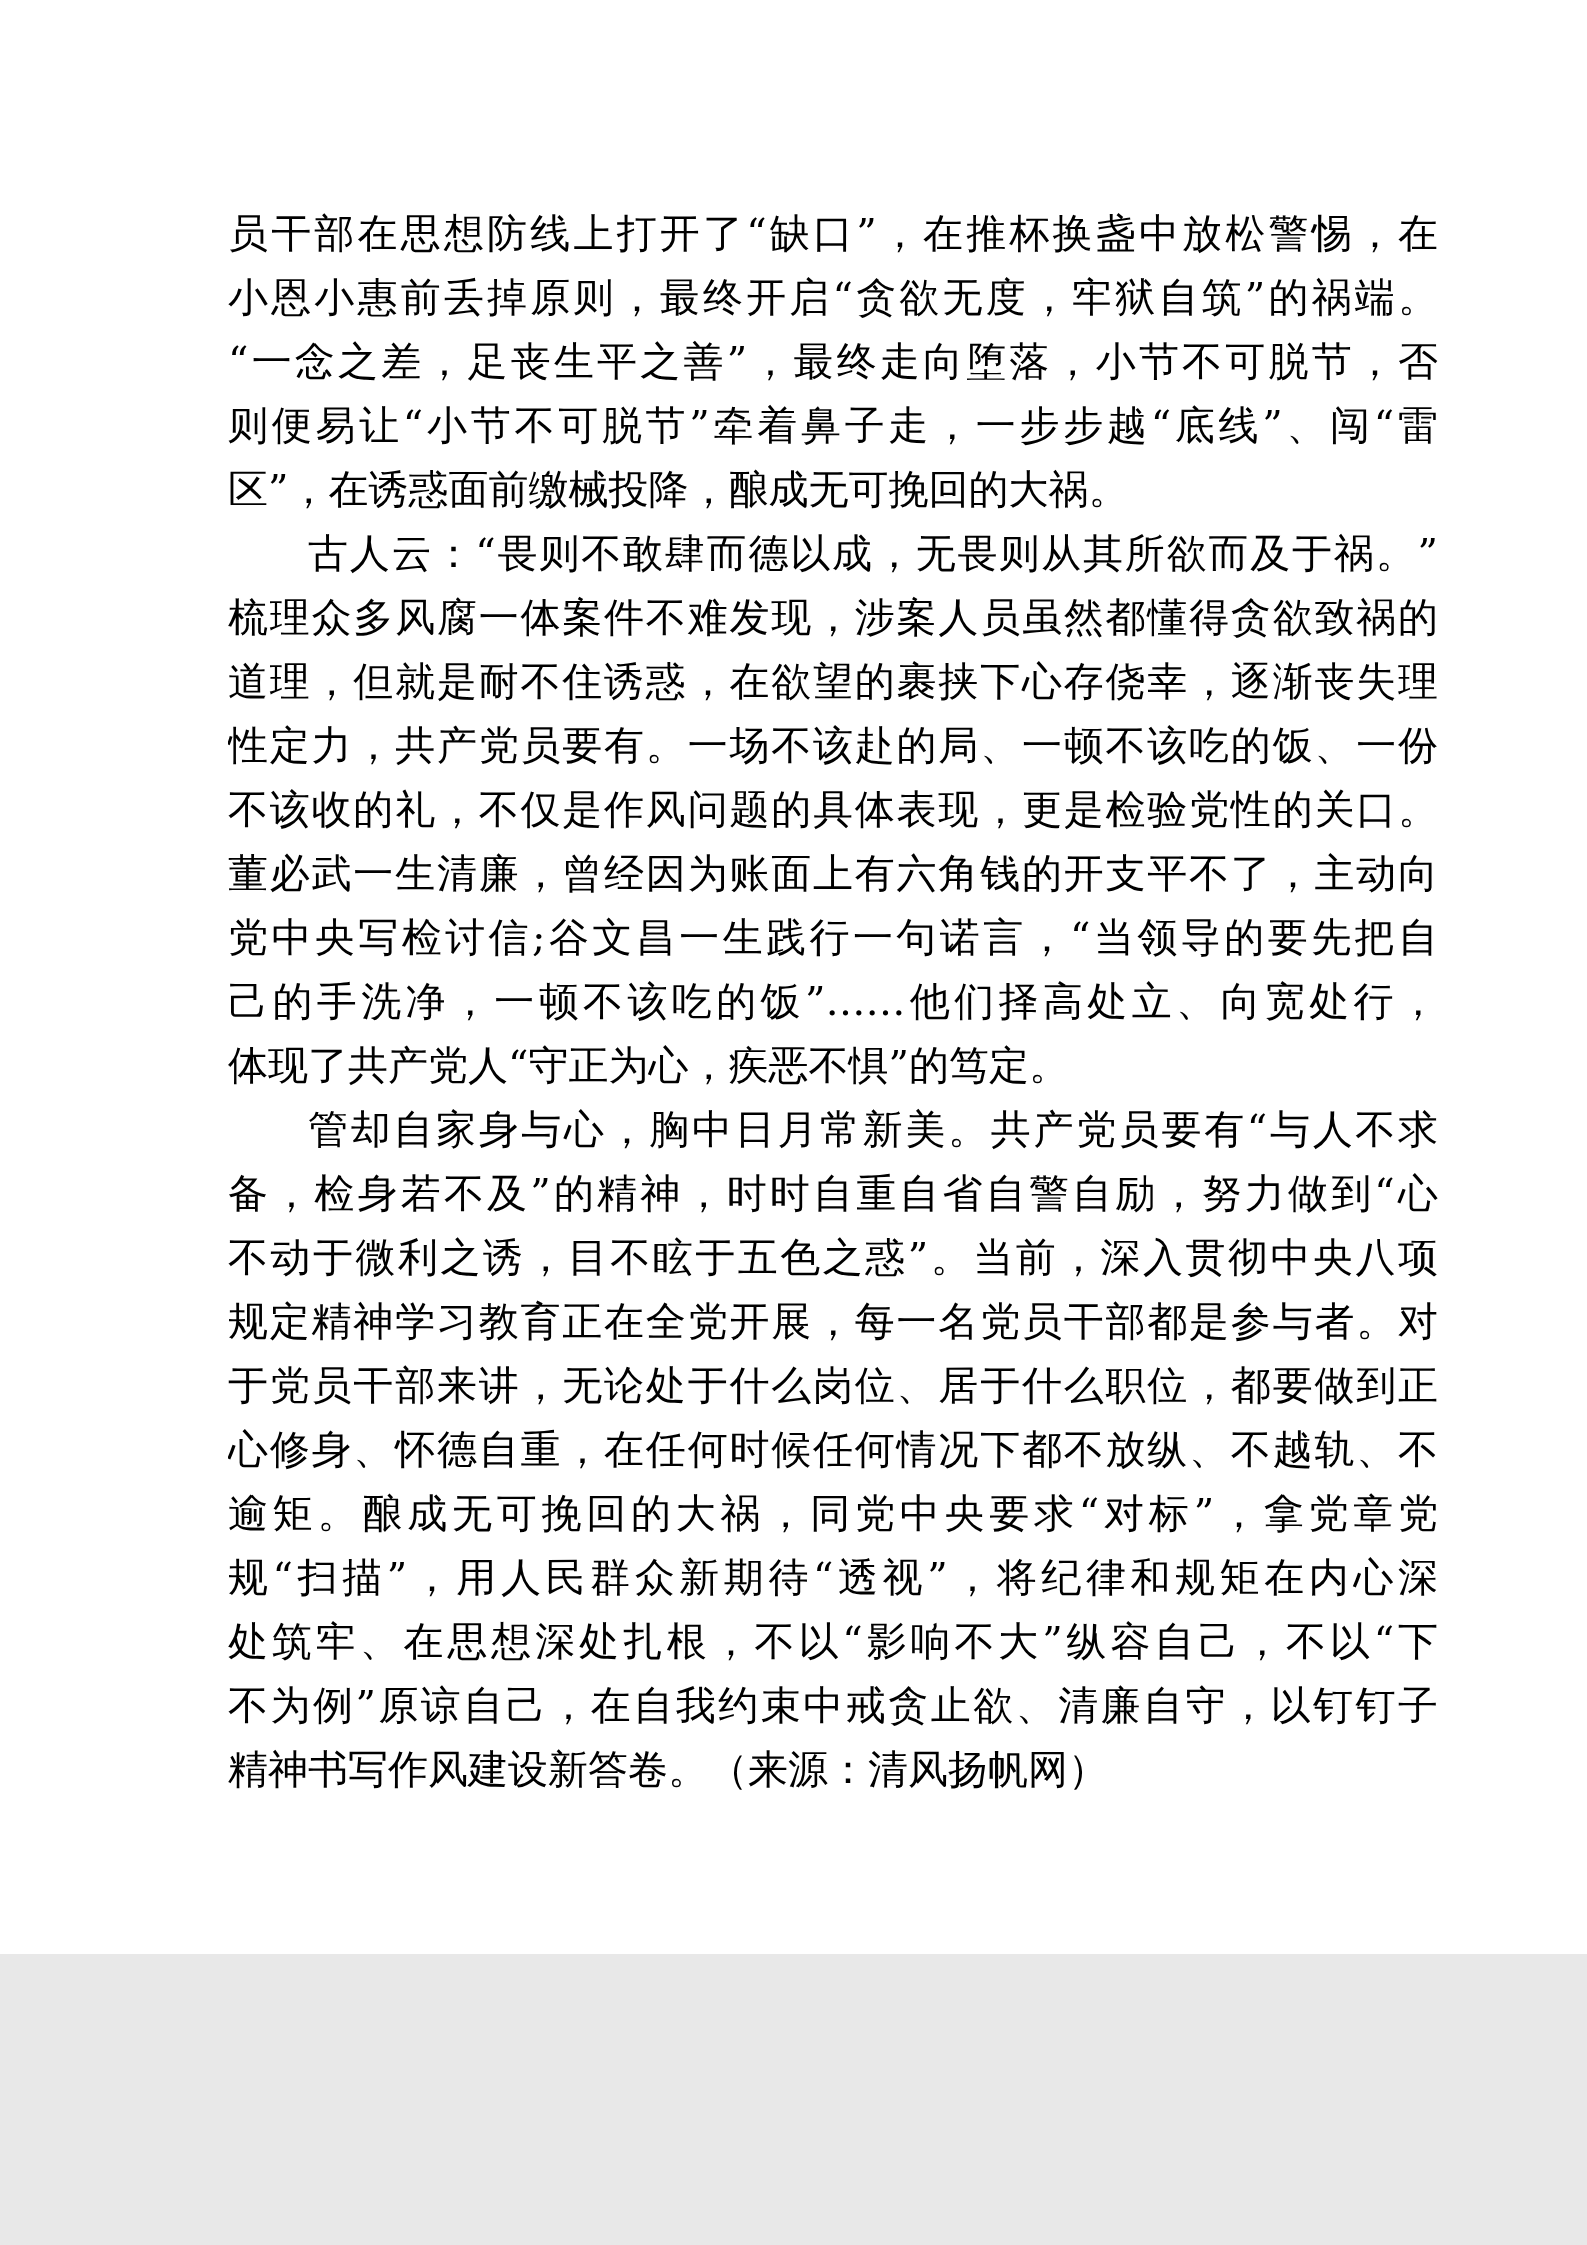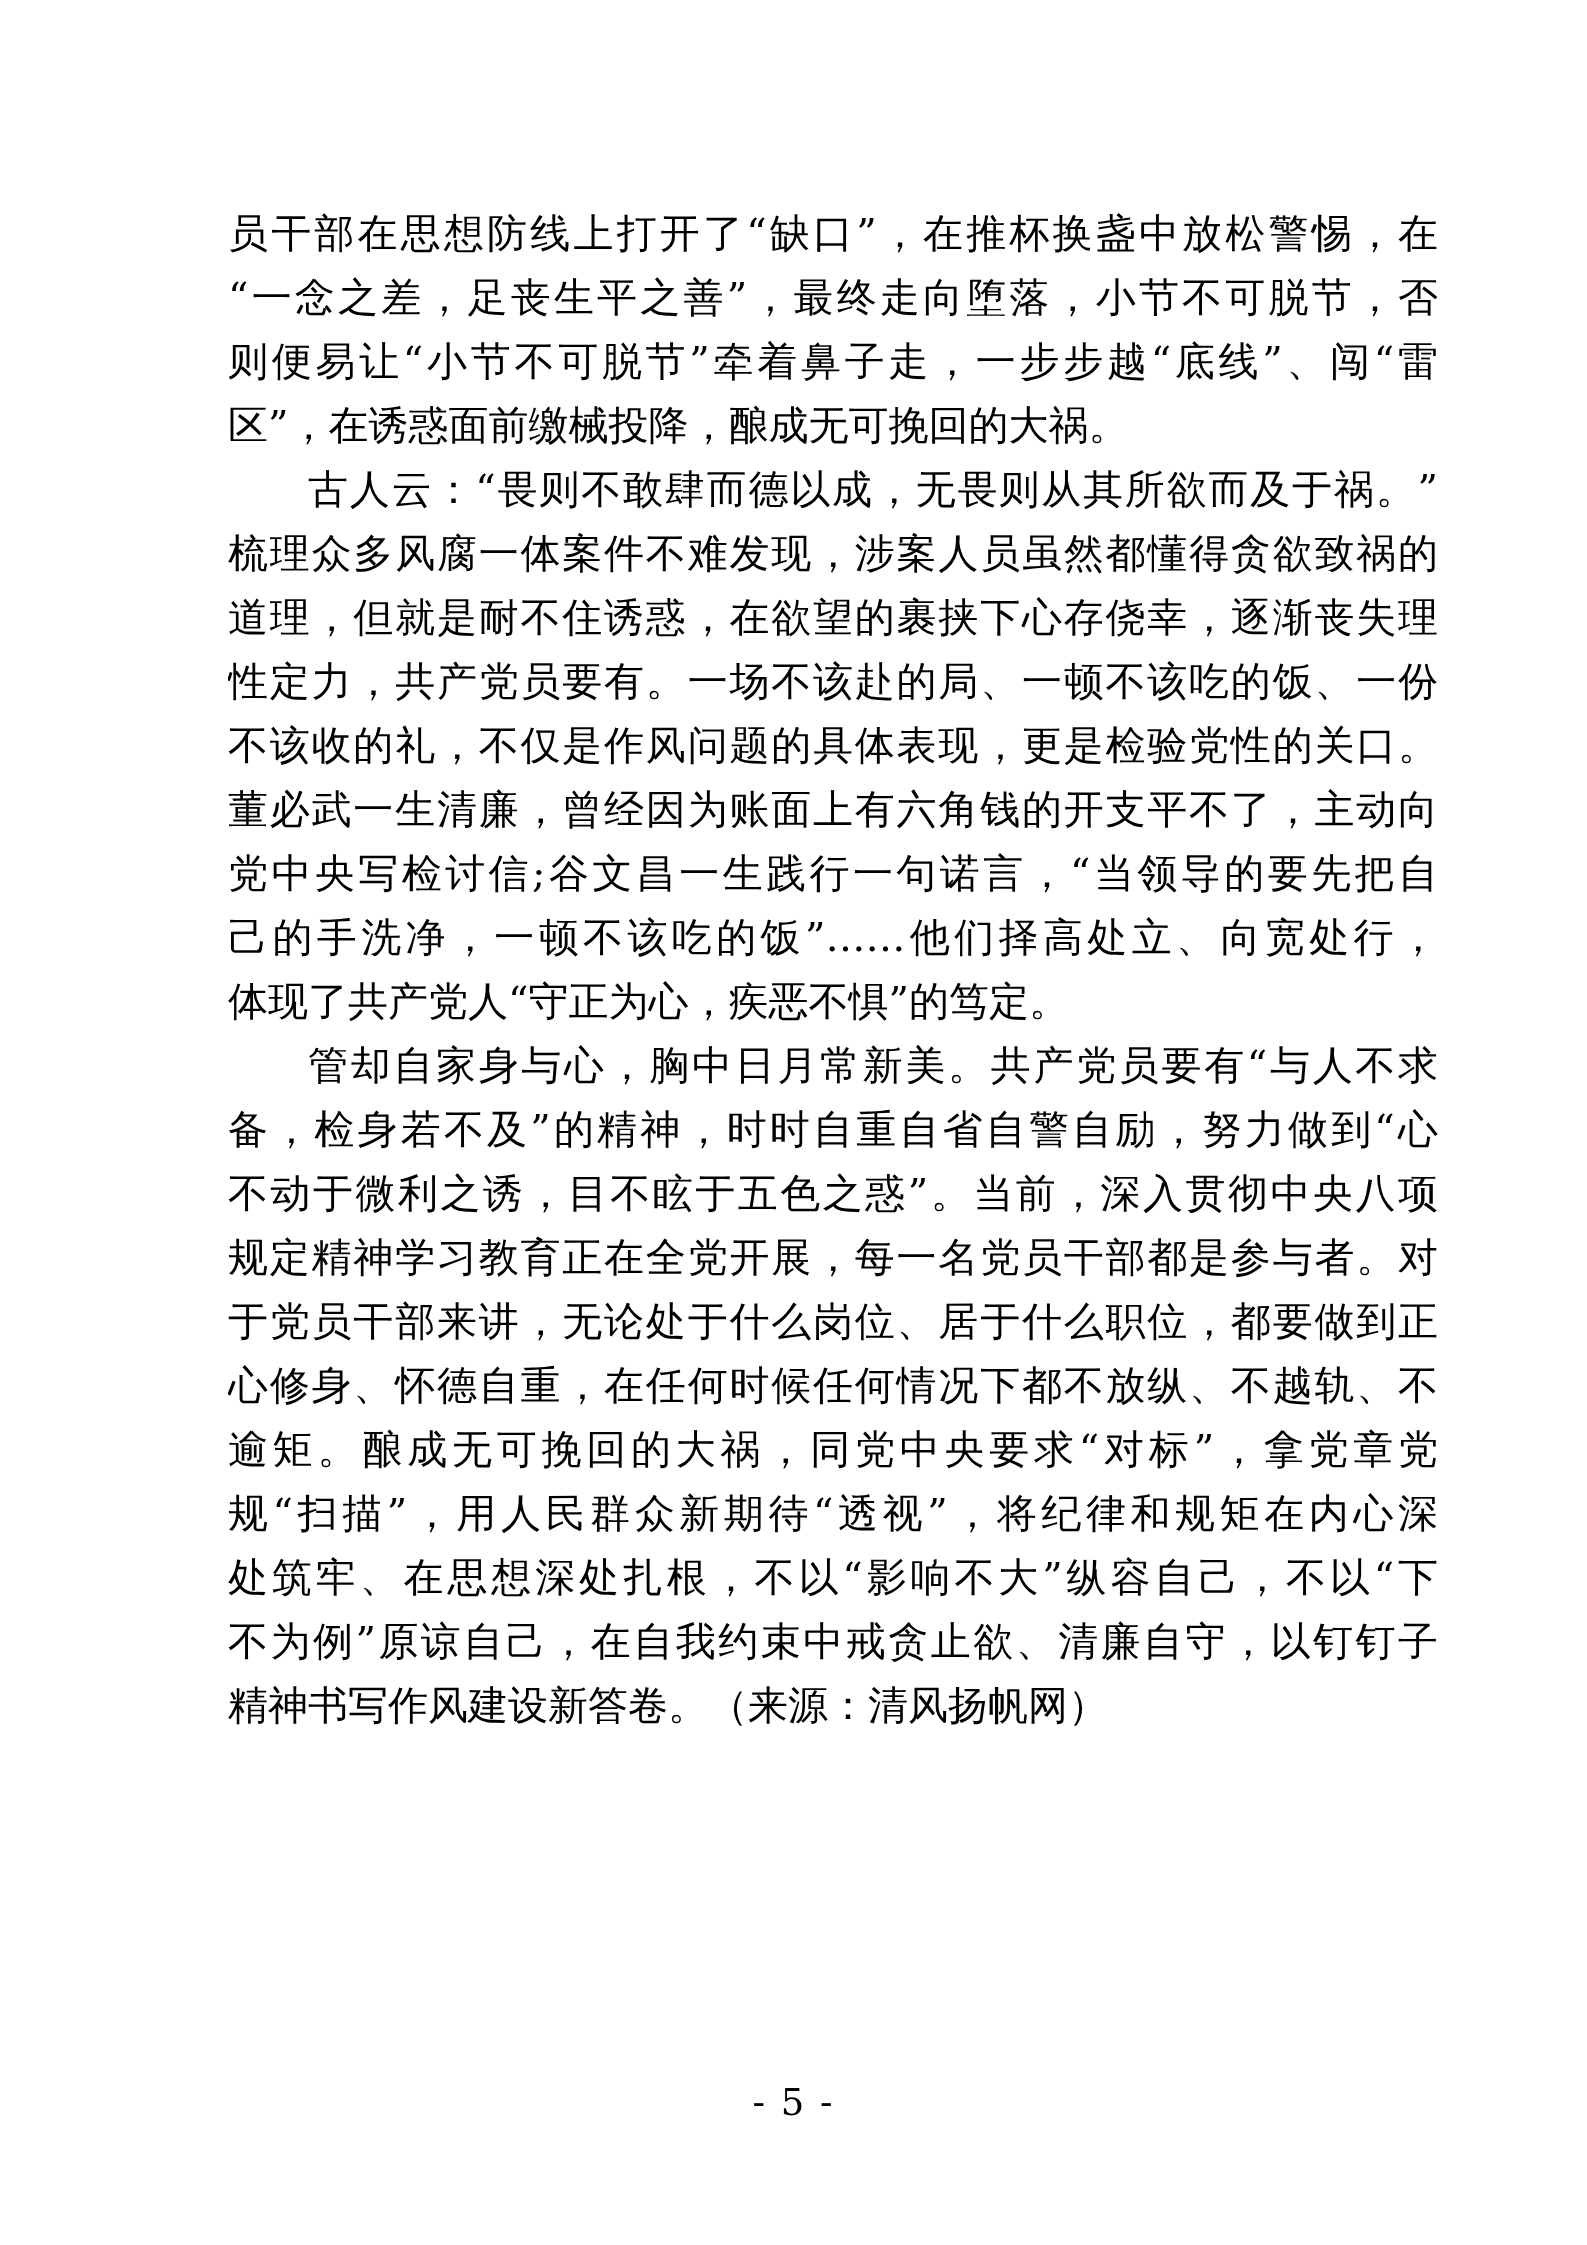--- a/index.html
+++ b/index.html
@@ -3,21 +3,21 @@
 <meta charset="utf-8">
 <style>
   html, body {
     margin: 0;
     padding: 0;
     background: #e8e8e8;
   }
   .page {
     position: relative;
     width: 1587px;
-    height: 2245px;
+    height: 1954px;
     background: #ffffff;
     font-family: "DejaVu Serif", "Liberation Serif", serif;
     color: #000000;
     overflow: hidden;
     margin: 0 auto;
   }
   .doc-body {
     position: absolute;
     left: 228px;
     top: 201px;
@@ -49,20 +49,21 @@
     line-height: 42px;
     letter-spacing: 2px;
   }
 </style>
 </head>
 <body>
 
 <div class="page">
   <div class="doc-body">
       <div class="line">员干部在思想防线上打开了“缺口”，在推杯换盏中放松警惕，在</div>
+      <div class="line">小恩小惠前丢掉原则，最终开启“贪欲无度，牢狱自筑”的祸端。</div>
       <div class="line">“一念之差，足丧生平之善”，最终走向堕落，小节不可脱节，否</div>
       <div class="line">则便易让“小节不可脱节”牵着鼻子走，一步步越“底线”、闯“雷</div>
       <div class="line last">区”，在诱惑面前缴械投降，酿成无可挽回的大祸。</div>
       <div class="line indent">古人云：“畏则不敢肆而德以成，无畏则从其所欲而及于祸。”</div>
       <div class="line">梳理众多风腐一体案件不难发现，涉案人员虽然都懂得贪欲致祸的</div>
       <div class="line">道理，但就是耐不住诱惑，在欲望的裹挟下心存侥幸，逐渐丧失理</div>
       <div class="line">性定力，共产党员要有。一场不该赴的局、一顿不该吃的饭、一份</div>
       <div class="line">不该收的礼，不仅是作风问题的具体表现，更是检验党性的关口。</div>
       <div class="line">董必武一生清廉，曾经因为账面上有六角钱的开支平不了，主动向</div>
       <div class="line">党中央写检讨信;谷文昌一生践行一句诺言，“当领导的要先把自</div>

